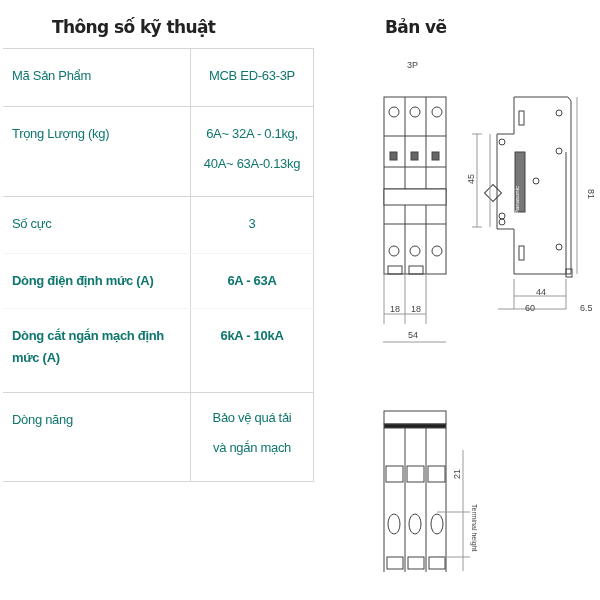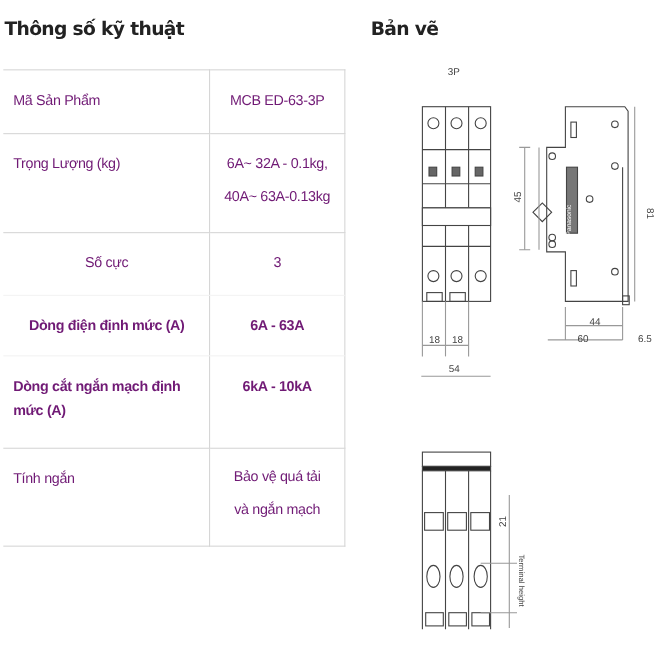--- a/index.html
+++ b/index.html
@@ -1,24 +1,24 @@
 <!DOCTYPE html>
 <html><head>
 <meta charset="utf-8">
 <style>
   html, body { margin:0; padding:0; background:#ffffff; }
   body { width:600px; height:600px; position:relative; overflow:hidden; font-family:"Liberation Sans", sans-serif; color:#333; }
-  .section-title { position:absolute; font-family:"DejaVu Sans", sans-serif; font-weight:bold; font-size:17px; color:#222; letter-spacing:-0.6px; }
+  .section-title { position:absolute; font-family:"DejaVu Sans", sans-serif; font-weight:bold; font-size:17px; color:#222; letter-spacing:-0.6px;margin-left:48px; }
   #spec-title { left:4px; top:17px; }
   #drawing-title { left:337px; top:17px; }
-  table.spec { position:absolute; left:3px; top:63px; width:311px; border-collapse:collapse; font-size:13px; color:#701a75; letter-spacing:-0.3px; }
+  table.spec { position:absolute; left:3px; top:48px; width:311px; border-collapse:collapse; font-size:13px; color:#0f766e; letter-spacing:-0.3px; }
   table.spec td { border-top:1px solid #d6d6d6; border-bottom:1px solid #d6d6d6; vertical-align:top; line-height:22px; }
   table.spec td.k { width:170px; padding:16px 8px 0 9px; border-right:1px solid #d6d6d6; }
   table.spec td.v { text-align:center; padding:16px 4px 16px 4px; border-right:1px solid #d6d6d6;margin-left:43px; }
-  table.spec tr.faint td { border-bottom-color:#f3f3f3;text-align:center; }
+  table.spec tr.faint td { border-bottom-color:#f3f3f3; }
   table.spec tr.faint + tr td { border-top-color:#f3f3f3;font-weight:bold; }
   .drawing { position:absolute; left:340px; top:44px; width:260px; height:540px; }
   .drawing svg { width:260px; height:540px; }
   .dtext { font-family:"Liberation Sans", sans-serif; font-size:9px; fill:#444; }
 </style>
 </head>
 <body>
 
 <div id="spec-title" class="section-title">Thông số kỹ thuật</div>
 <div id="drawing-title" class="section-title">Bản vẽ</div>
@@ -42,21 +42,21 @@
   </tr>
   <tr class="faint" style="height:55px">
     <td class="k">Dòng điện định mức (A)</td>
     <td class="v">6A - 63A</td>
   </tr>
   <tr style="height:84px">
     <td class="k">Dòng cắt ngắn mạch định mức (A)</td>
     <td class="v">6kA - 10kA</td>
   </tr>
   <tr style="height:89px">
-    <td class="k">Tính ngắn</td>
+    <td class="k">Dòng năng</td>
     <td class="v" style="padding-left:20px;padding-right:20px;line-height:30px;padding-top:10px">Bảo vệ quá tải và ngắn mạch</td>
   </tr>
 </tbody>
   </table>
 
 <div class="drawing">
 <svg viewBox="340 60 260 540">
   <g stroke="#444" stroke-width="1" fill="none">
 
     <rect x="384" y="113" width="62" height="177"></rect>

